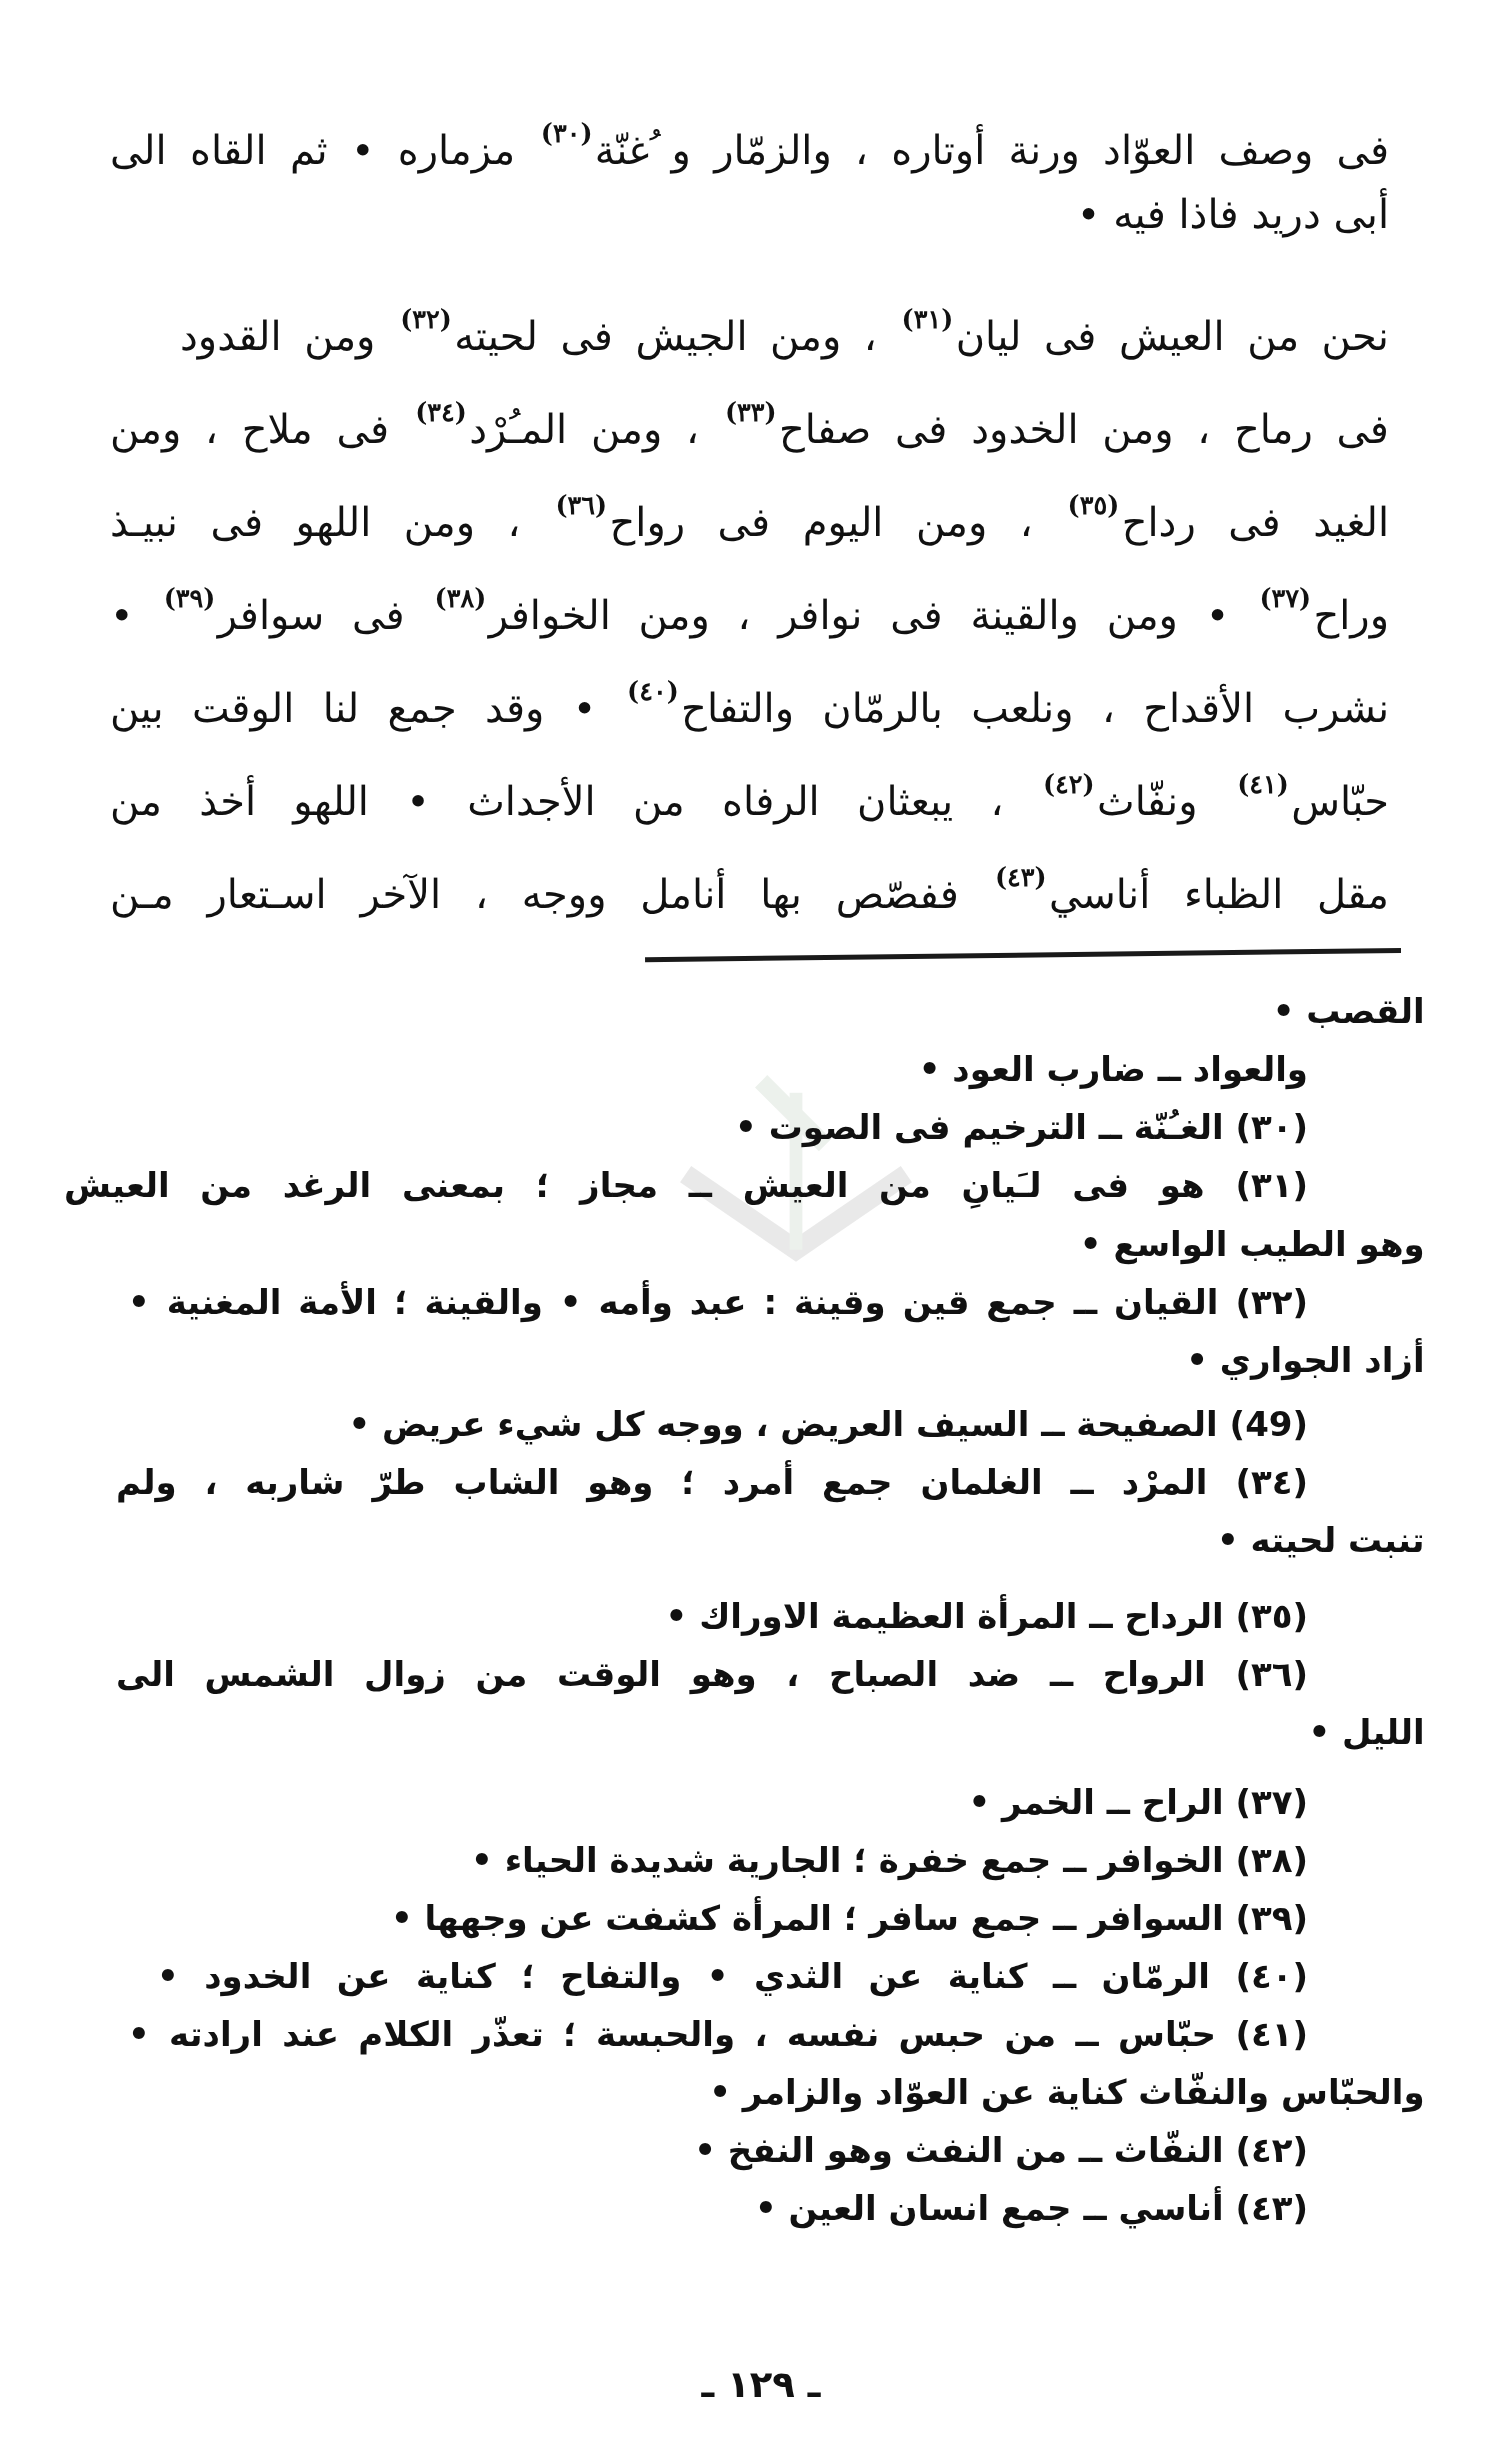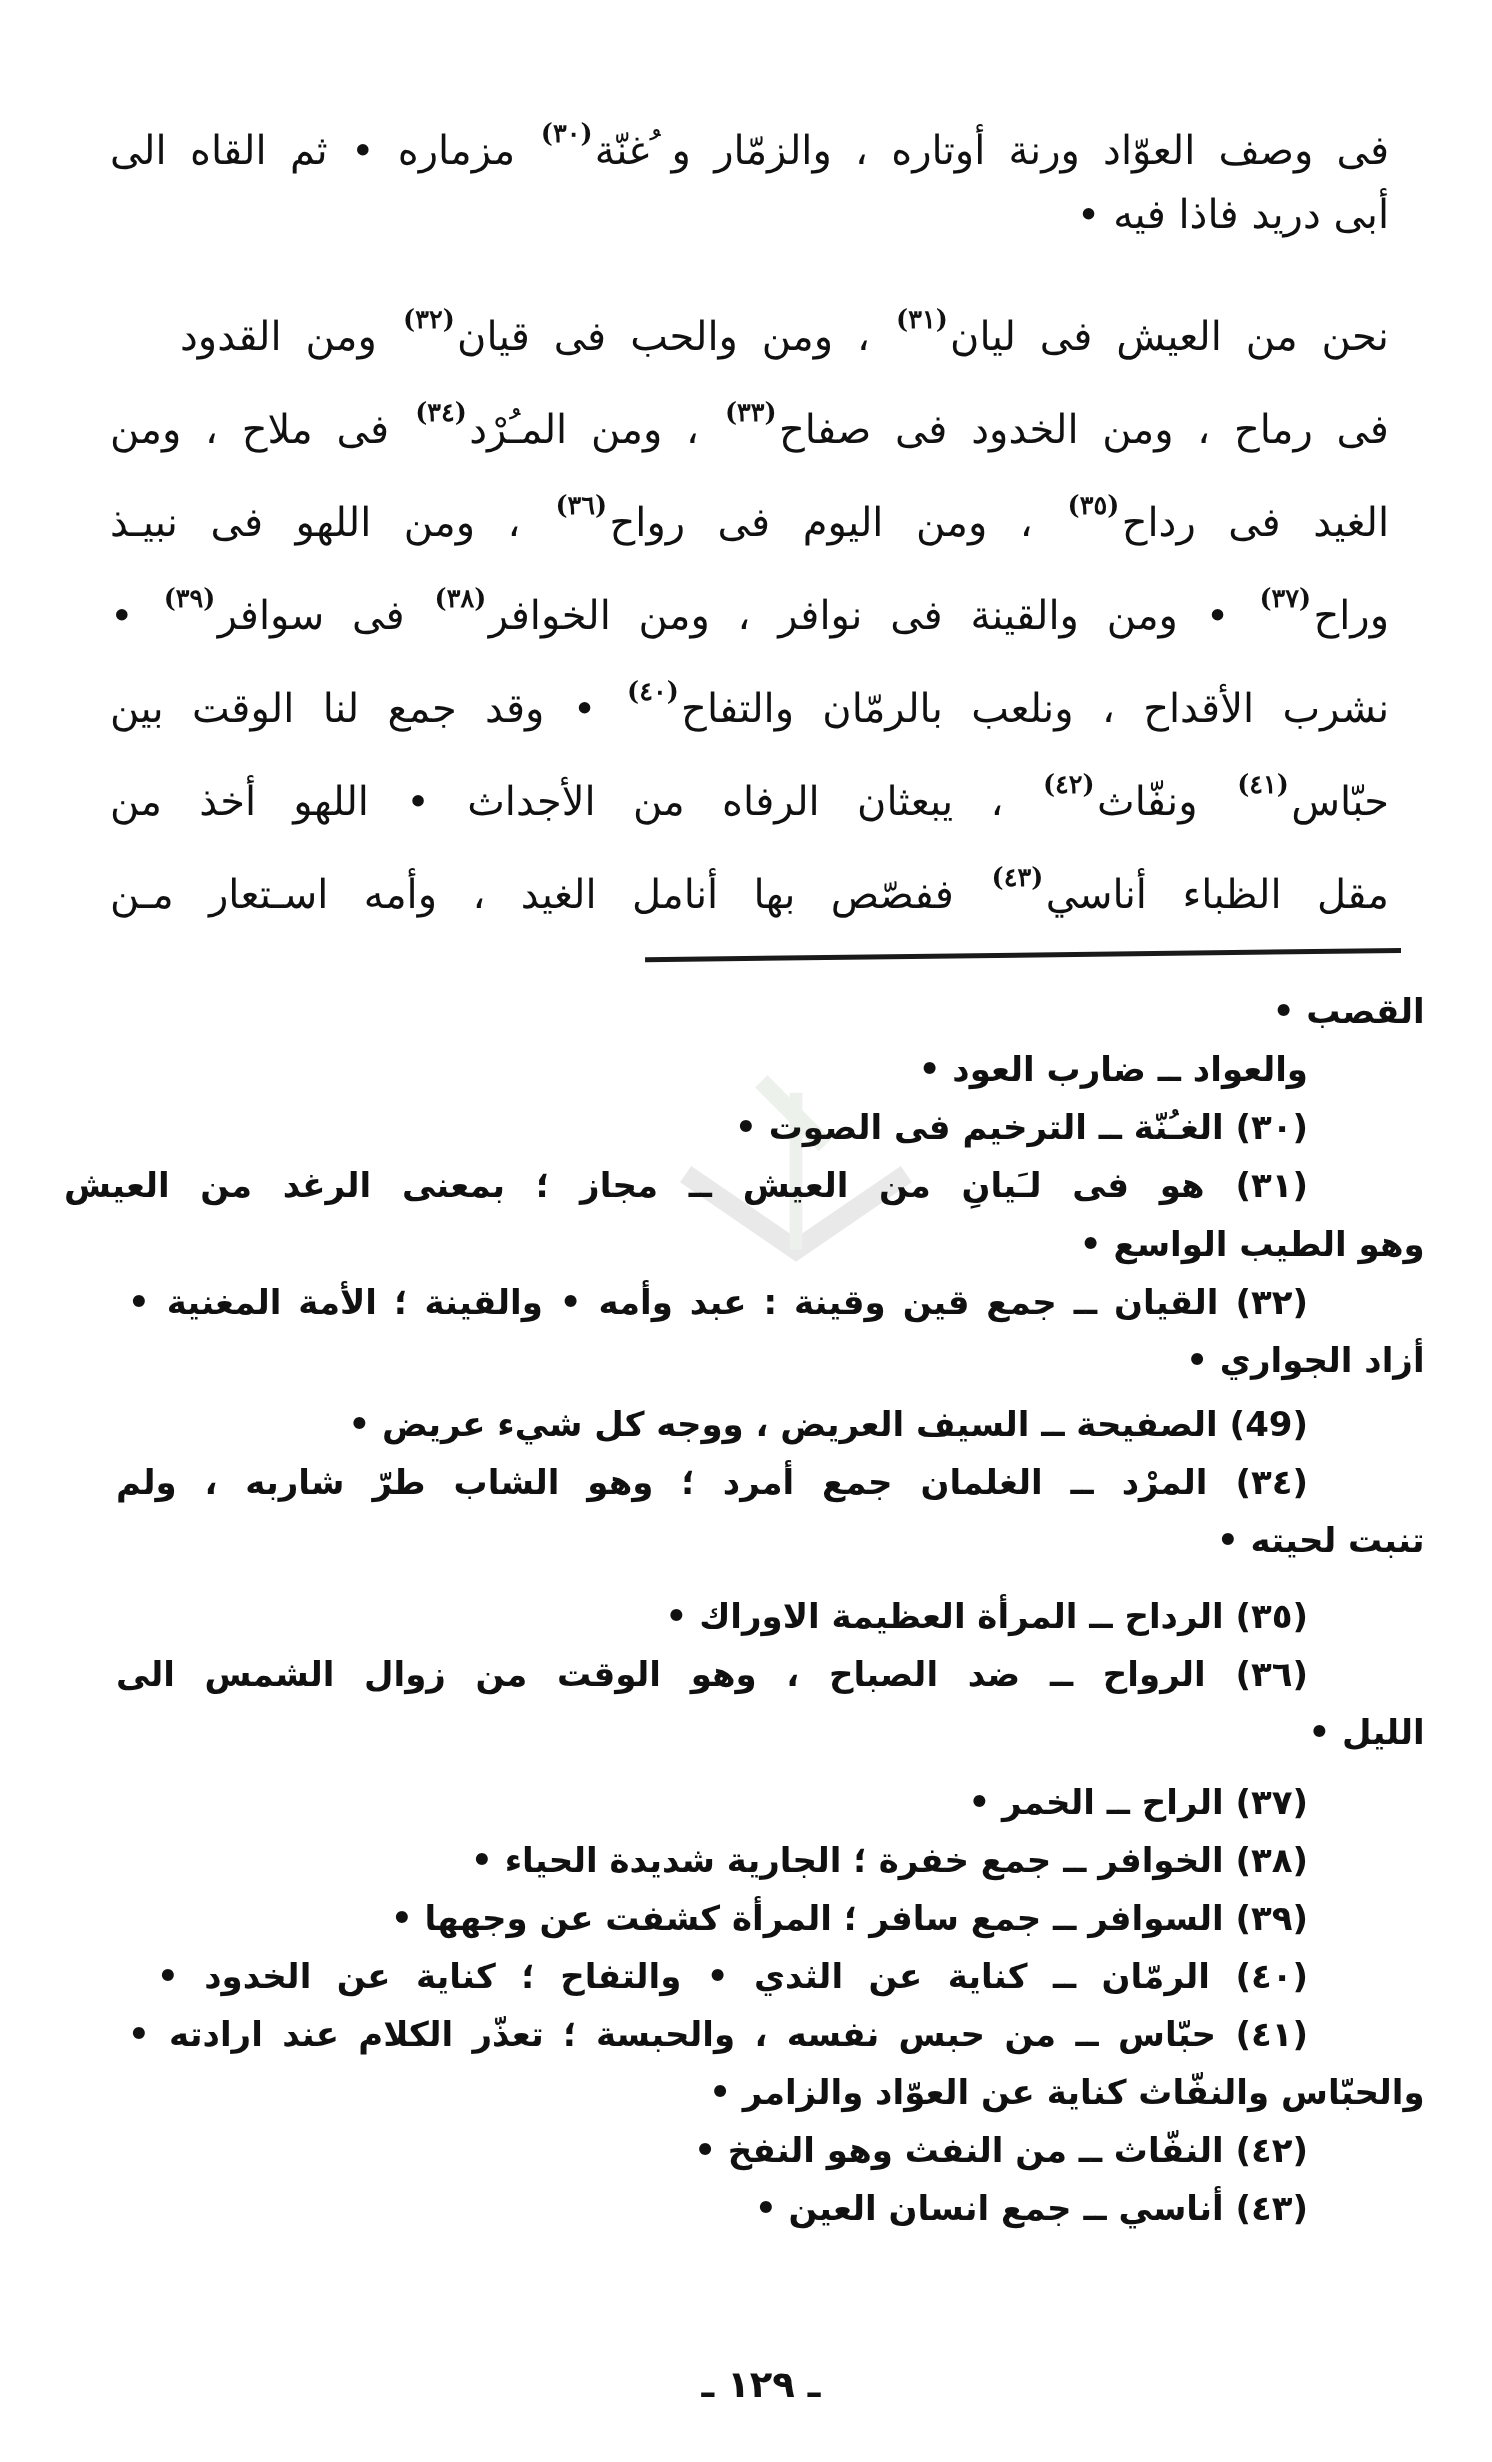--- a/index.html
+++ b/index.html
@@ -123,33 +123,33 @@
 </head>
 <body>
 
 <div class="page">
 
   <div class="main-text">
     <div class="main-line" style="top:17.4px"><span>فى وصف العوّاد ورنة أوتاره ، والزمّار و ُغنّة</span><sup class="fn">(٣٠)</sup><span> مزماره • ثم القاه الى</span></div>
 
     <div class="main-line short" style="top:81px"><span>أبى دريد فاذا فيه •</span></div>
 
-    <div class="main-line" style="top:203px; width:1209px"><span>نحن من العيش فى ليان</span><sup class="fn">(٣١)</sup><span> ، ومن والحب فى قيان</span><sup class="fn">(٣٢)</sup><span> ومن القدود</span></div>
+    <div class="main-line" style="top:203px; width:1209px"><span>نحن من العيش فى ليان</span><sup class="fn">(٣١)</sup><span> ، ومن الجيش فى لحيته</span><sup class="fn">(٣٢)</sup><span> ومن القدود</span></div>
 
     <div class="main-line" style="top:296px"><span>فى رماح ، ومن الخدود فى صفاح</span><sup class="fn">(٣٣)</sup><span> ، ومن المـُرْد</span><sup class="fn">(٣٤)</sup><span> فى ملاح ، ومن</span></div>
 
     <div class="main-line" style="top:389px"><span>الغيد فى رداح</span><sup class="fn">(٣٥)</sup><span> ، ومن اليوم فى رواح</span><sup class="fn">(٣٦)</sup><span> ، ومن اللهو فى نبيـذ</span></div>
 
     <div class="main-line" style="top:482px"><span>وراح</span><sup class="fn">(٣٧)</sup><span> • ومن والقينة فى نوافر ، ومن الخوافر</span><sup class="fn">(٣٨)</sup><span> فى سوافر</span><sup class="fn">(٣٩)</sup><span> •</span></div>
 
     <div class="main-line" style="top:575px"><span>نشرب الأقداح ، ونلعب بالرمّان والتفاح</span><sup class="fn">(٤٠)</sup><span> • وقد جمع لنا الوقت بين</span></div>
 
     <div class="main-line" style="top:668px"><span>حبّاس</span><sup class="fn">(٤١)</sup><span> ونفّاث</span><sup class="fn">(٤٢)</sup><span> ، يبعثان الرفاه من الأجداث • اللهو أخذ من</span></div>
 
-    <div class="main-line" style="top:761px"><span>مقل الظباء أناسي</span><sup class="fn">(٤٣)</sup><span> ففصّص بها أنامل الغيد ، وأمه اسـتعار مـن</span></div>
+    <div class="main-line" style="top:761px"><span>مقل الظباء أناسي</span><sup class="fn">(٤٣)</sup><span> ففصّص بها أنامل ووجه ، الآخر اسـتعار مـن</span></div>
   </div>
 
   <div class="separator"></div>
 
   <svg class="watermark" viewBox="0 0 420 420">
     <path d="M20 200 L210 330 L400 200" fill="none" stroke="#8a8a8a" stroke-width="34"></path>
     <path d="M210 60 L210 330" fill="none" stroke="#9ab39a" stroke-width="22"></path>
     <path d="M150 40 L260 150" fill="none" stroke="#9ab39a" stroke-width="30"></path>
   </svg>
 

